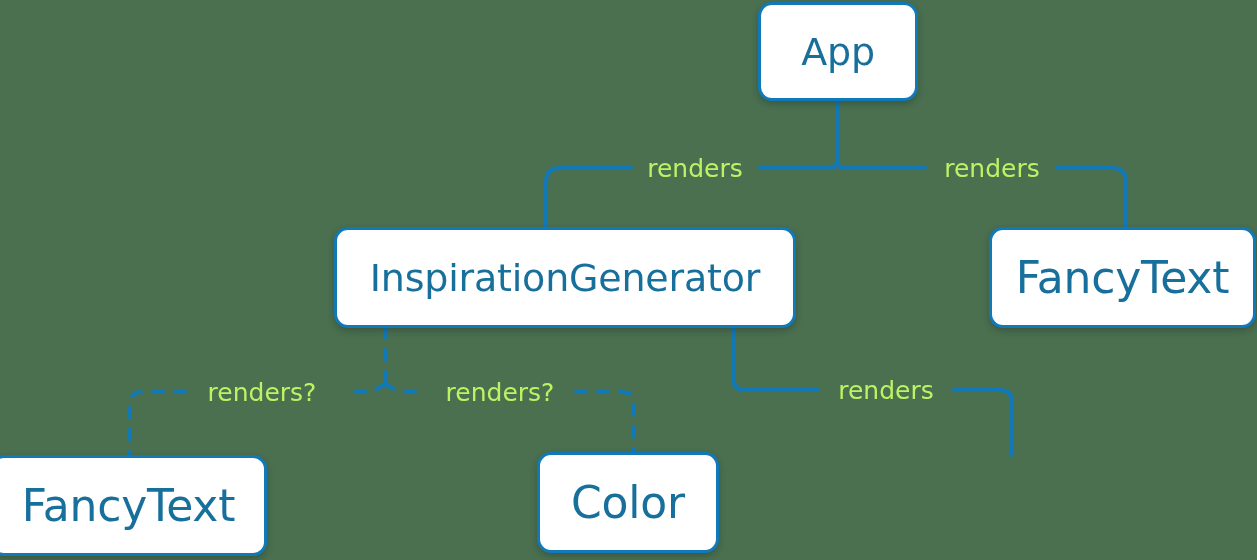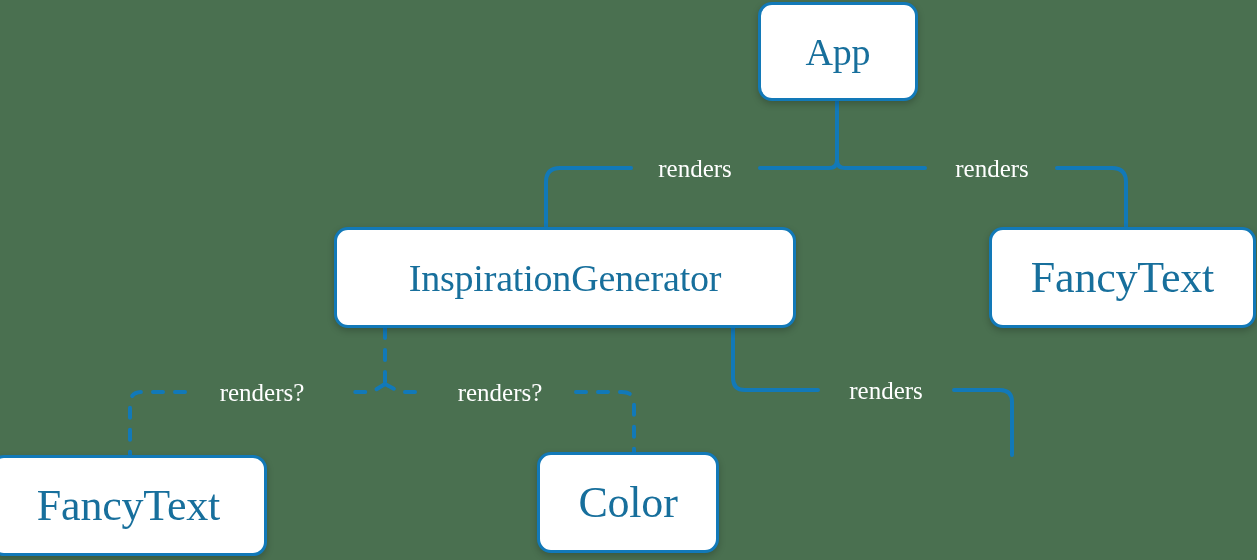--- a/index.html
+++ b/index.html
@@ -10,21 +10,20 @@
     width: 1257px;
     height: 560px;
     background: #4a7050;
     font-family: "DejaVu Sans", sans-serif;
     overflow: hidden;
   }
   #diagram-root {
     position: relative;
     width: 1107px;
     height: 560px;
-    font-family: Liberation Serif, serif;
   }
   #edge-layer {
     position: absolute;
     left: 0;
     top: 0;
     width: 1257px;
     height: 560px;
   }
   .node {
     position: absolute;
@@ -40,21 +39,21 @@
   .node-label {
     color: #176f9c;
     font-size: 38px;
     line-height: 1;
     letter-spacing: -0.2px;
     white-space: nowrap;
   }
   .node-sm .node-label { font-size: 44px; }
   .edge-label {
     position: absolute;
-    color: #ffffff;
+    color: #bef264;
     font-size: 25px;
     line-height: 1;
     white-space: nowrap;
     transform: translate(-50%, -50%);
     font-weight: 500;
   }
 
   
   #node-app          { left: 758px; top: 2px;   width: 160px; height: 99px; }
   #node-inspiration  { left: 334px; top: 227px; width: 462px; height: 101px; }

